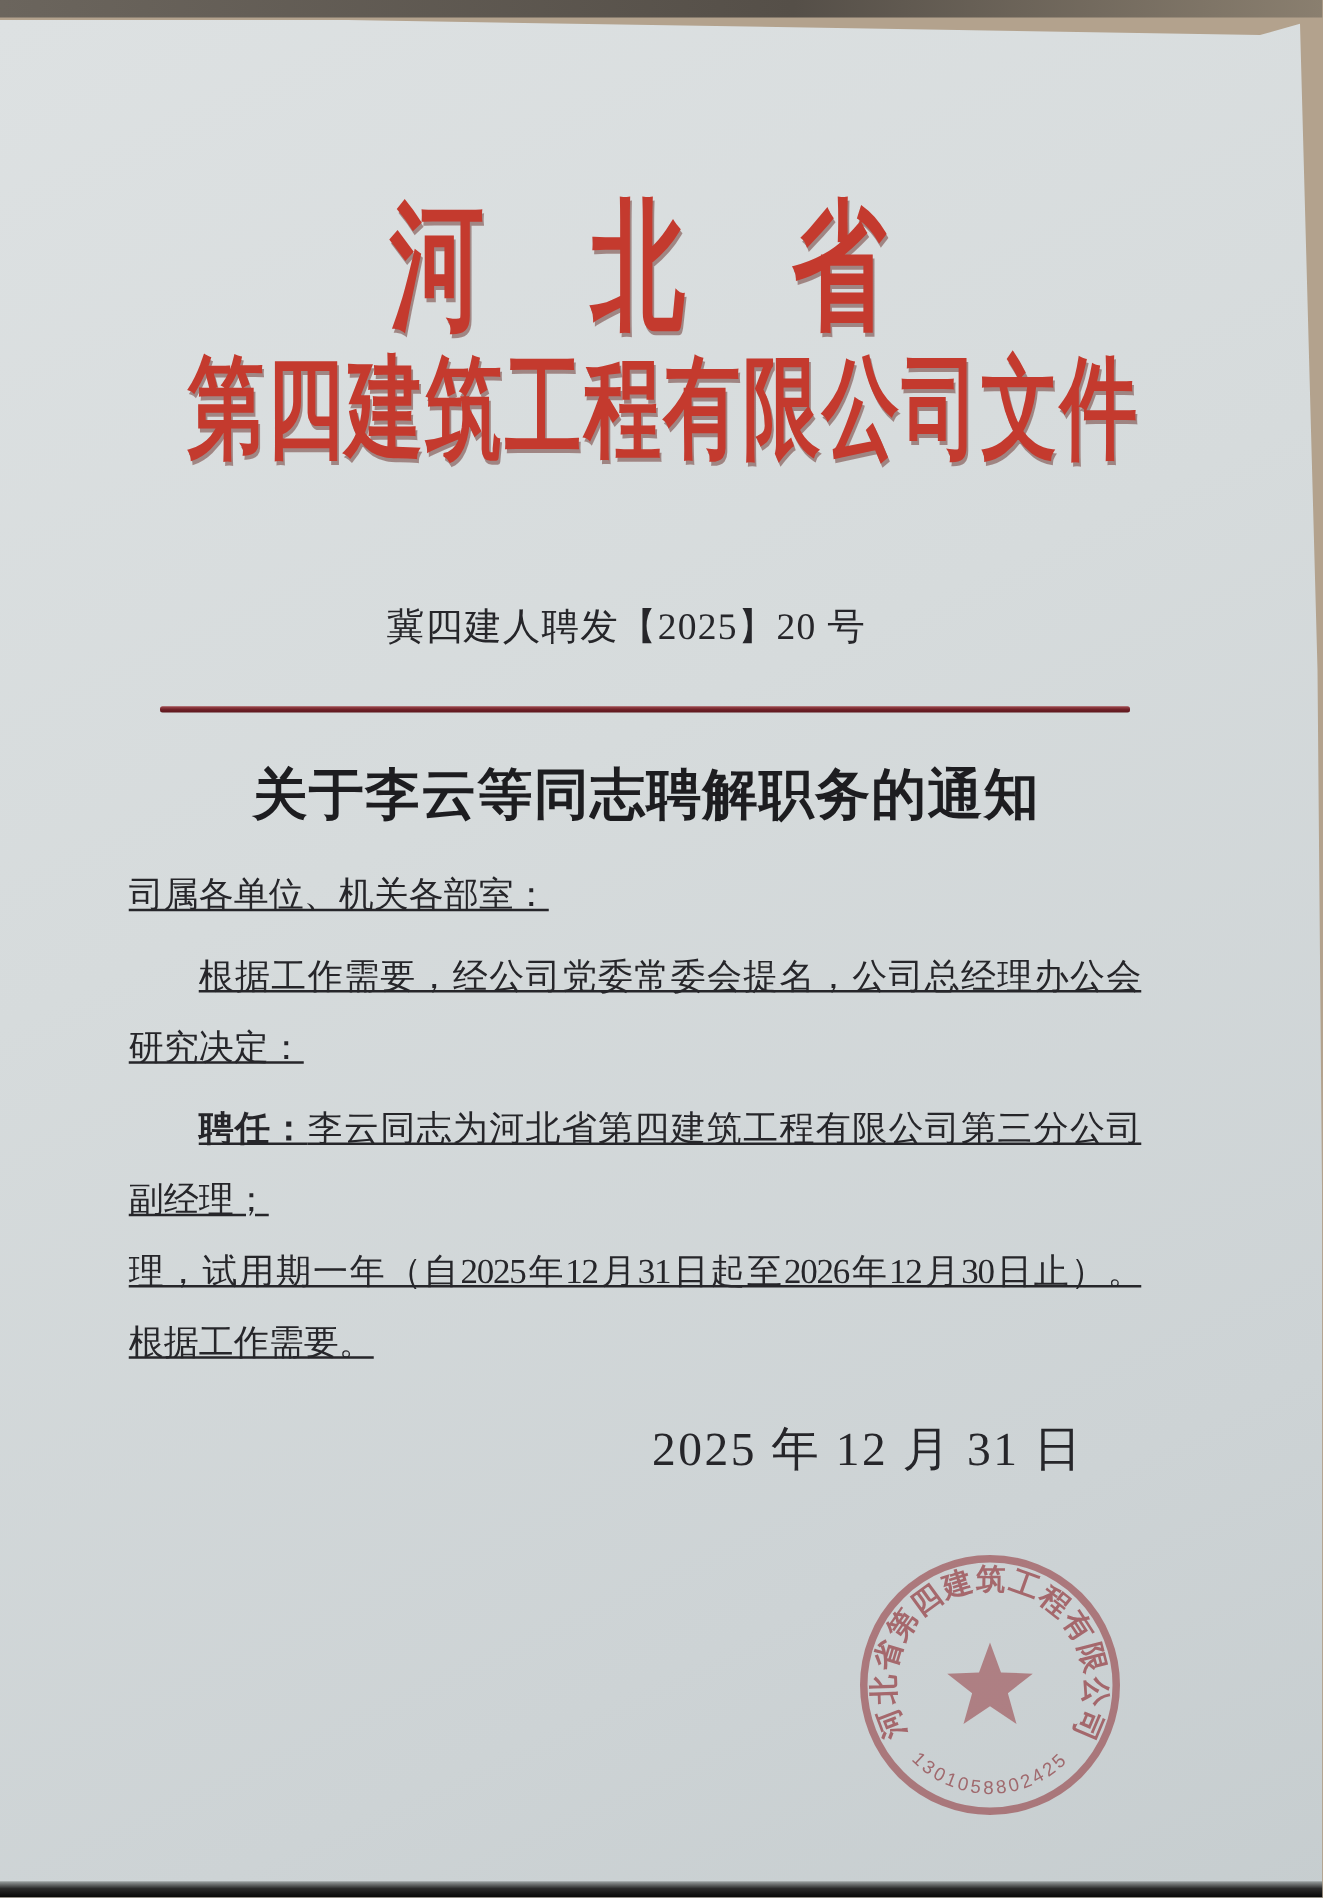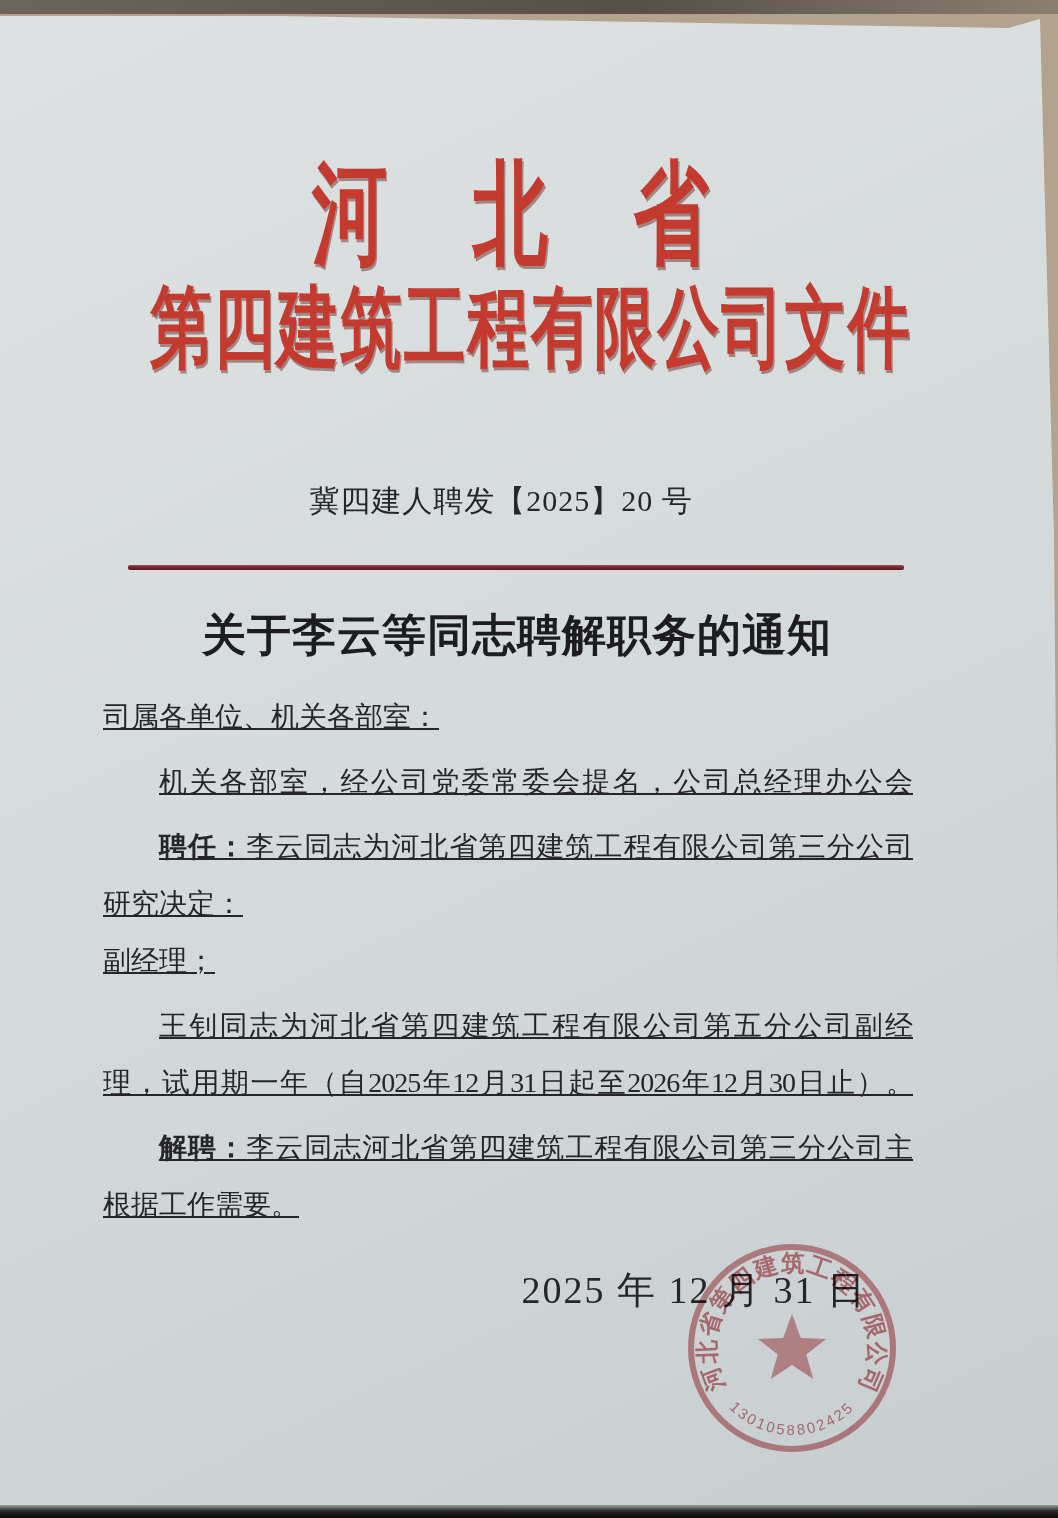--- a/index.html
+++ b/index.html
@@ -94,31 +94,29 @@
 
   <div class="docnum">冀四建人聘发【2025】20 号</div>
 
   <div class="rule"></div>
 
   <div class="title">关于李云等同志聘解职务的通知</div>
 
   <div class="body-block">
     <div class="line">司属各单位、机关各部室：</div>
 
-    <div class="line indent fill para"><span>机关各部室，经公司党委常委会提名，公司总经理办公会</span></div>
+    <div class="line indent fill para"><span>根据工作需要，经公司党委常委会提名，公司总经理办公会</span></div>
+    <div class="line"><span>研究决定：</span></div>
+
     <div class="line indent fill para"><span class="lead">聘任：</span><span>李云同志为河北省第四建筑工程有限公司第三分公司</span></div>
-
-    <div class="line"><span>研究决定：</span></div>
     <div class="line"><span>副经理；</span></div>
 
 
-    <div class="line indent fill para"><span>王钊同志为河北省第四建筑工程有限公司第五分公司副经</span></div>
     <div class="line fill tight"><span>理，试用期一年（自2025年12月31日起至2026年12月30日止）。</span></div>
 
-    <div class="line indent fill para"><span class="lead">解聘：</span><span>李云同志河北省第四建筑工程有限公司第三分公司主</span></div>
     <div class="line"><span>根据工作需要。</span></div>
 
     <div class="date-line">2025 年 12 月 31 日</div>
   </div>
 
   <svg class="seal" viewBox="0 0 220 220" xmlns="http://www.w3.org/2000/svg">
     <defs>
       <path id="sealTopArc" d="M 43.3 148.5 A 77 77 0 1 1 176.7 148.5" fill="none"></path>
       <path id="sealBottomArc" d="M 41.4 163.6 A 87 87 0 0 0 178.6 163.6" fill="none"></path>
     </defs>

